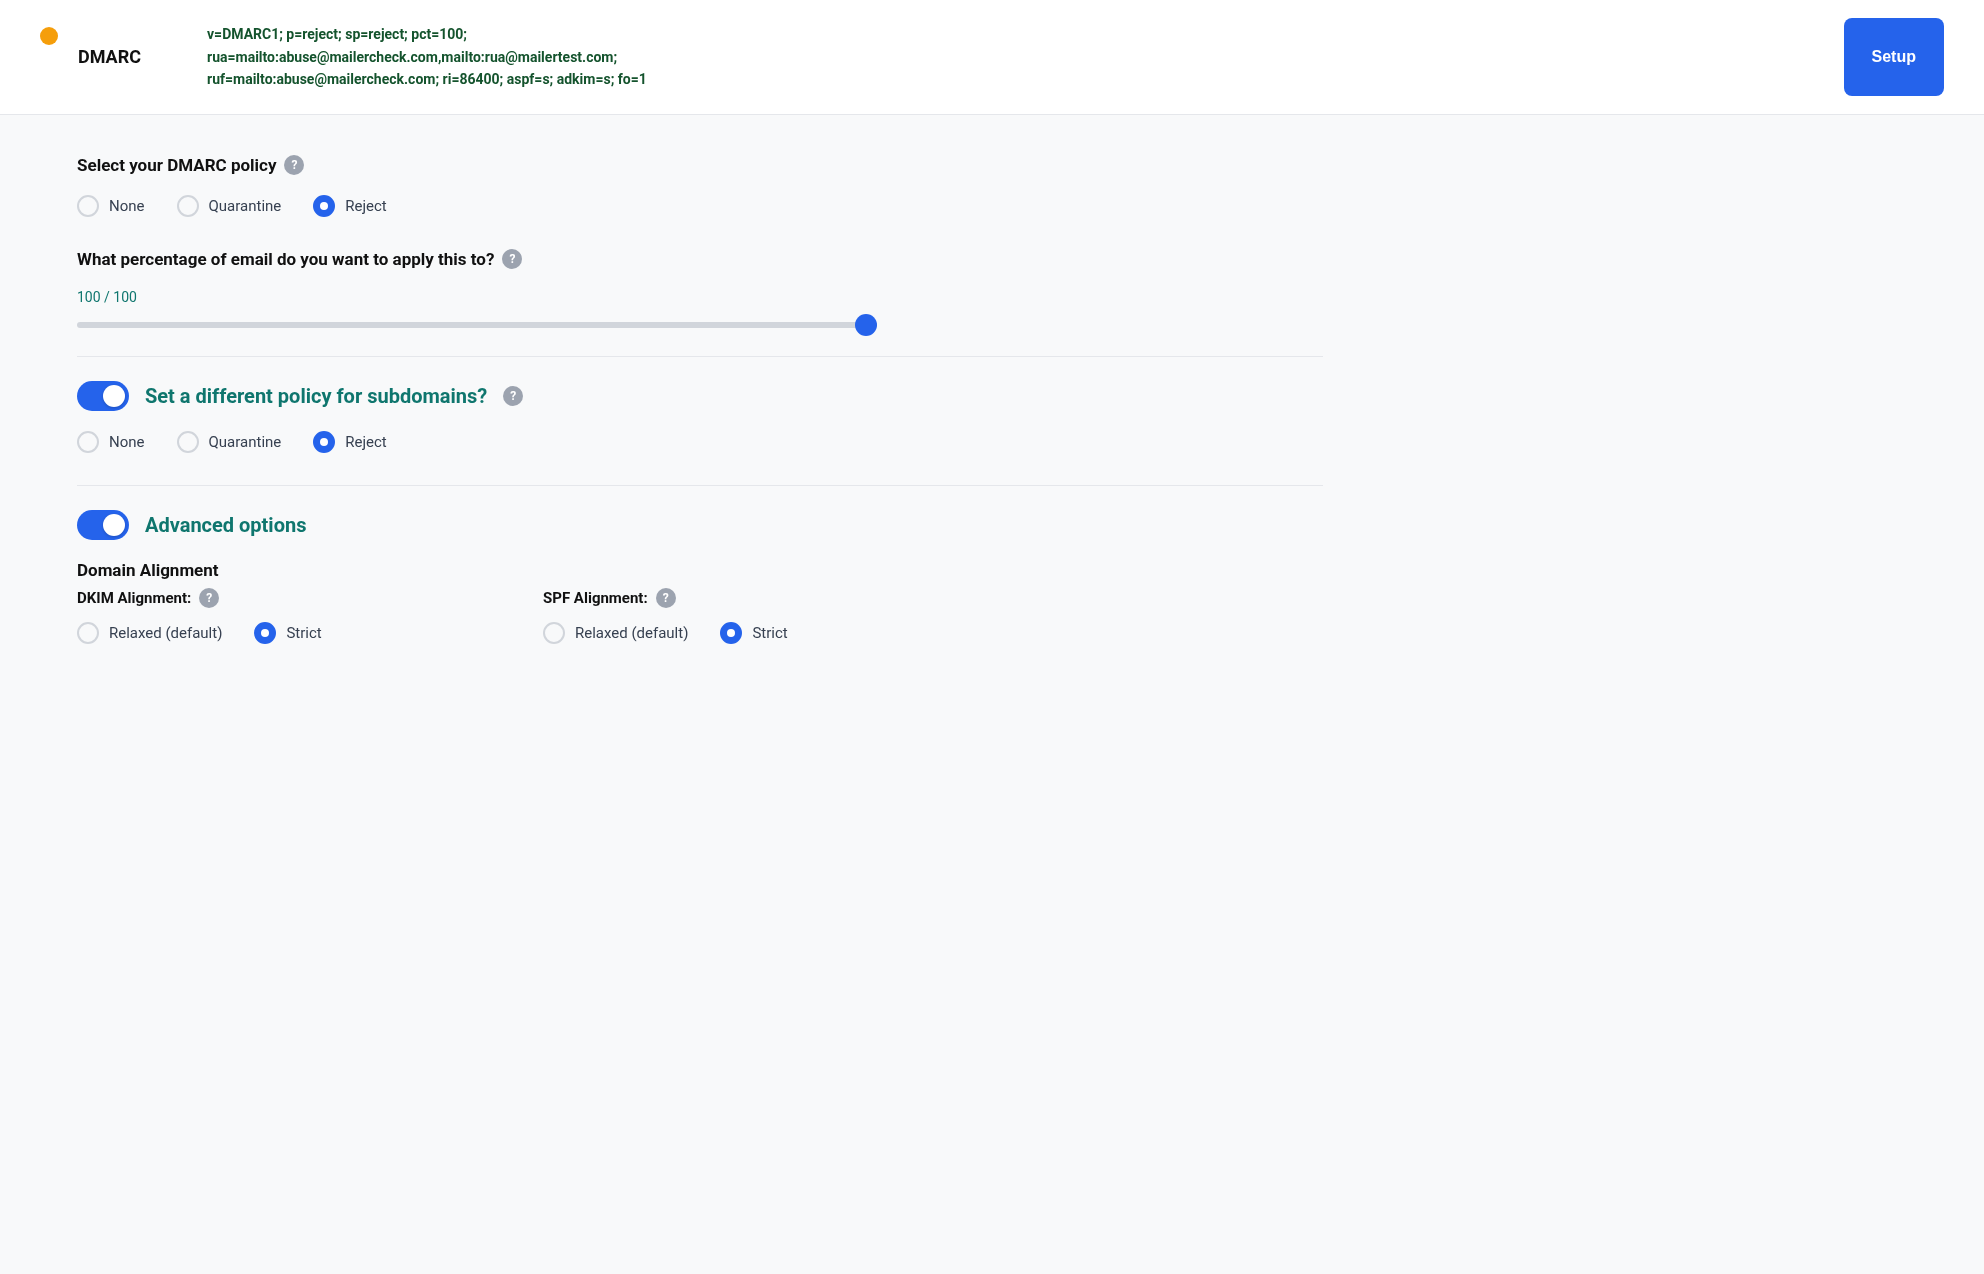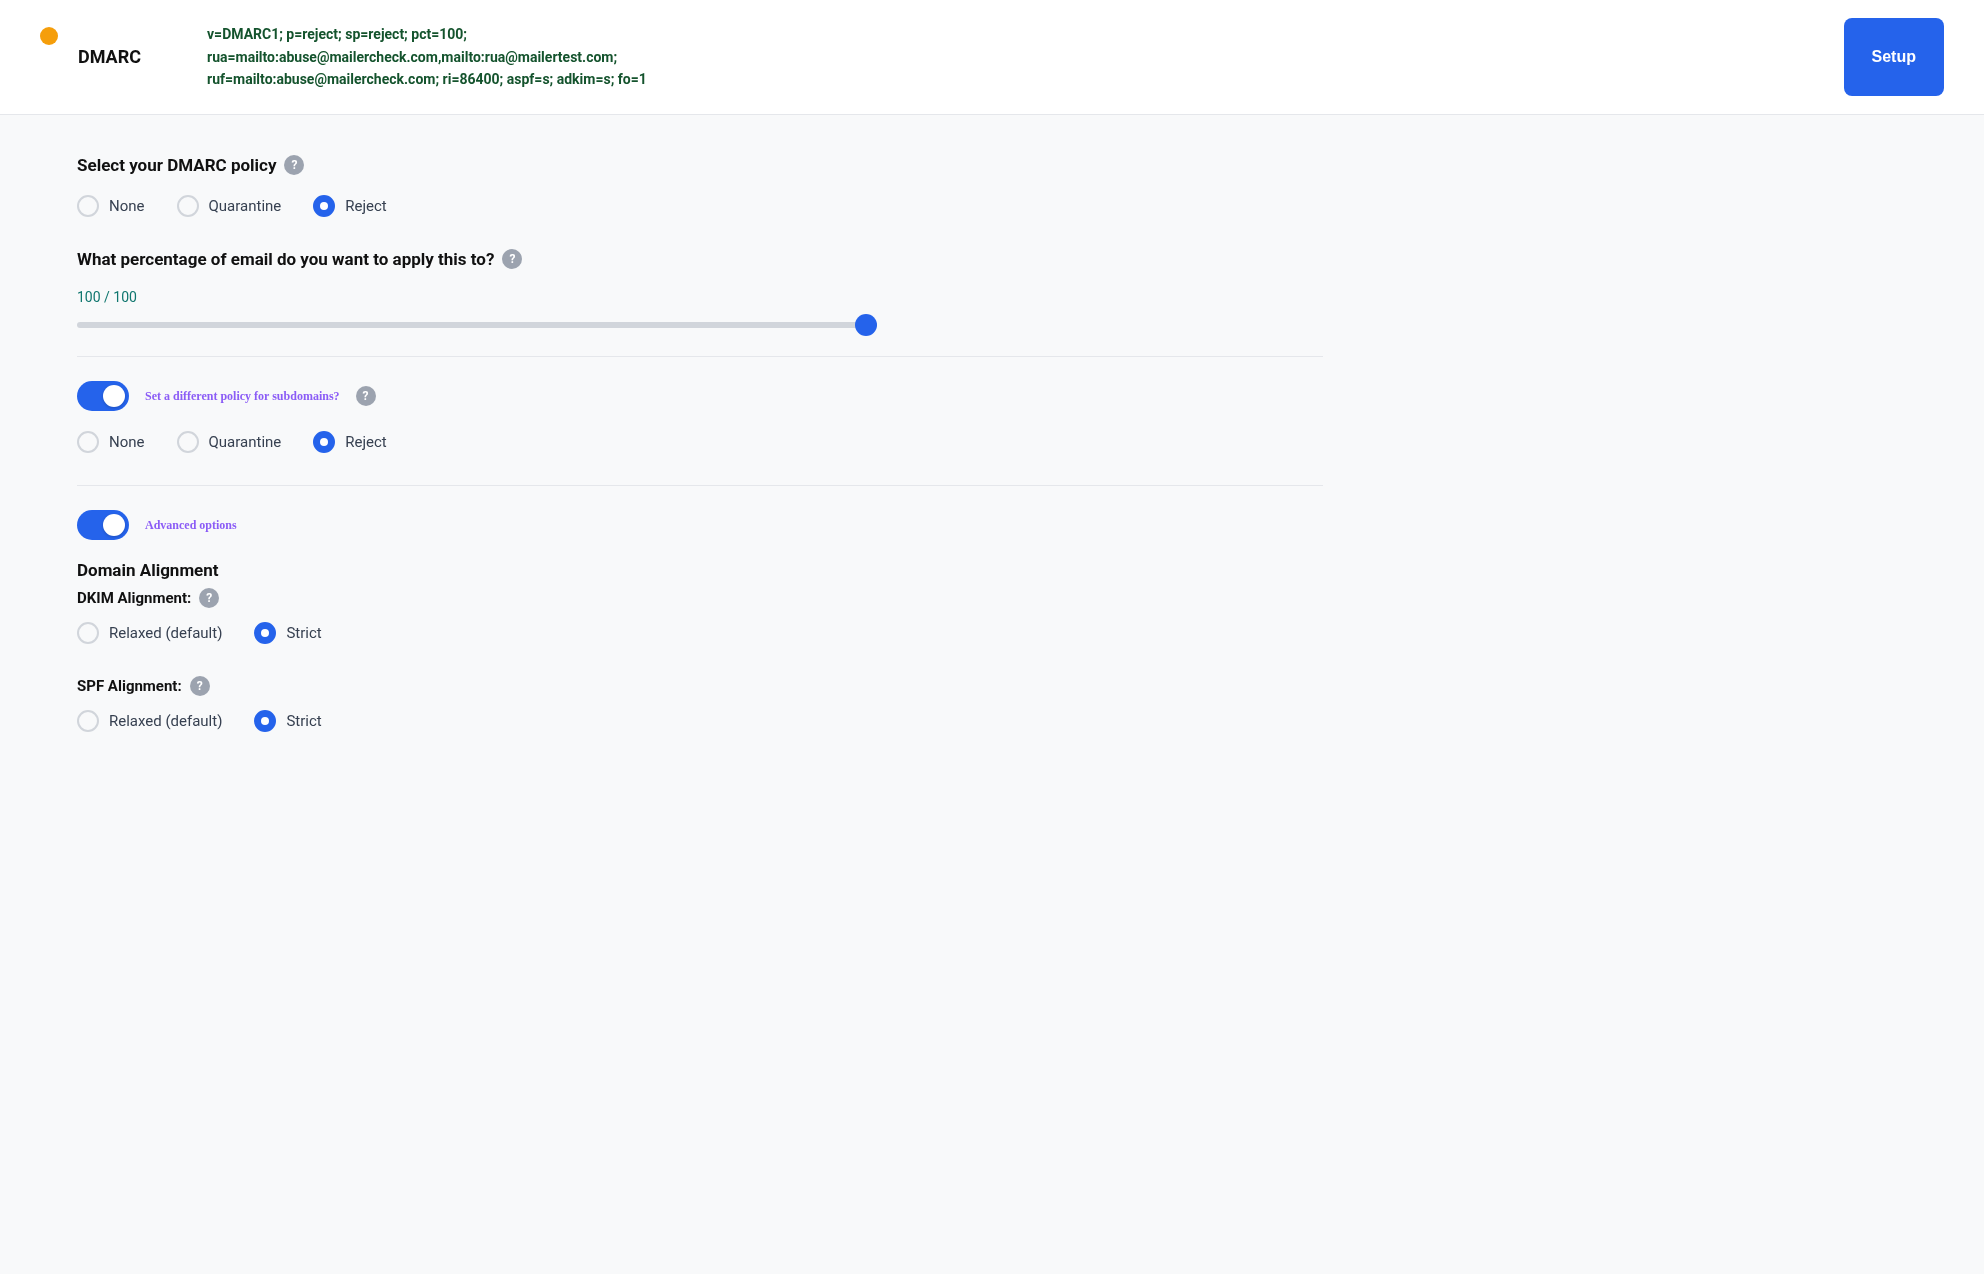--- a/index.html
+++ b/index.html
@@ -217,36 +217,35 @@
       height: 22px;
       border-radius: 50%;
       background: #fff;
       top: 4px;
       left: 26px;
       transition: left 0.2s;
       box-shadow: 0 1px 3px rgba(0,0,0,0.2);
     }
 
     .toggle-label {
-      font-size: 12px;
-      font-weight: 700;
-      color: #8b5cf6;
-      font-family: Liberation Serif, serif;
+      font-size: 20px;
+      font-weight: 700;
+      color: #0f766e;
     }
 
     .subsection-title {
       font-size: 17px;
       font-weight: 700;
       color: #111;
       margin-bottom: 8px;
     }
 
     .alignment-grid {
       display: grid;
-      grid-template-columns: 1fr;
+      grid-template-columns: 1fr 1fr;
       gap: 32px;
       max-width: 900px;
     }
 
     .alignment-col {}
 
     .alignment-col-label {
       font-size: 15px;
       font-weight: 700;
       color: #111;

